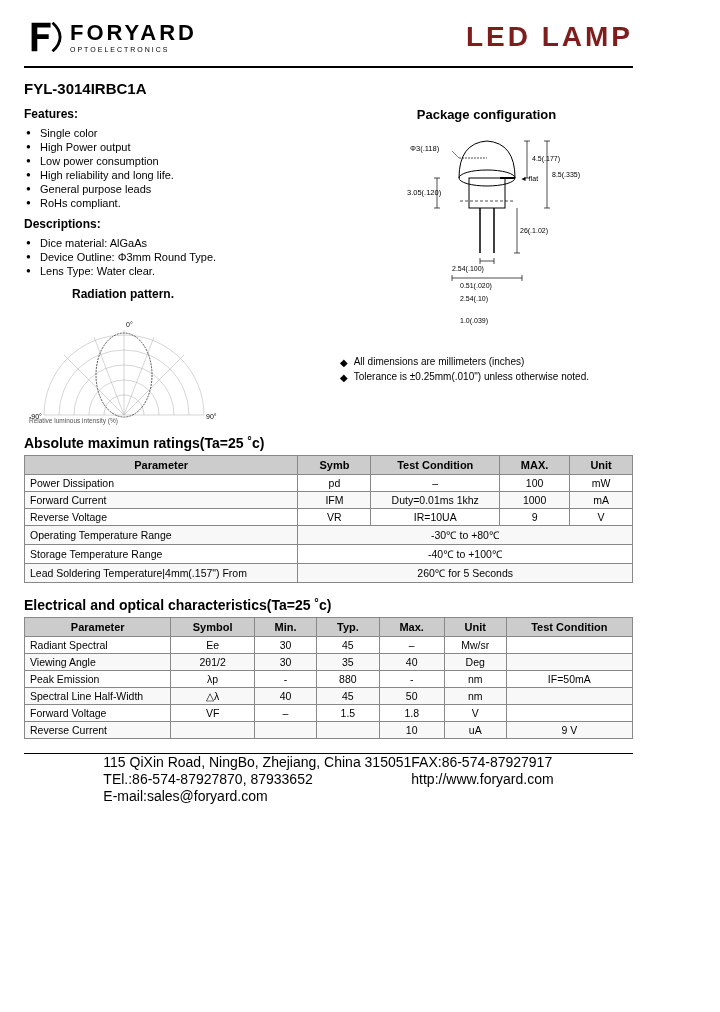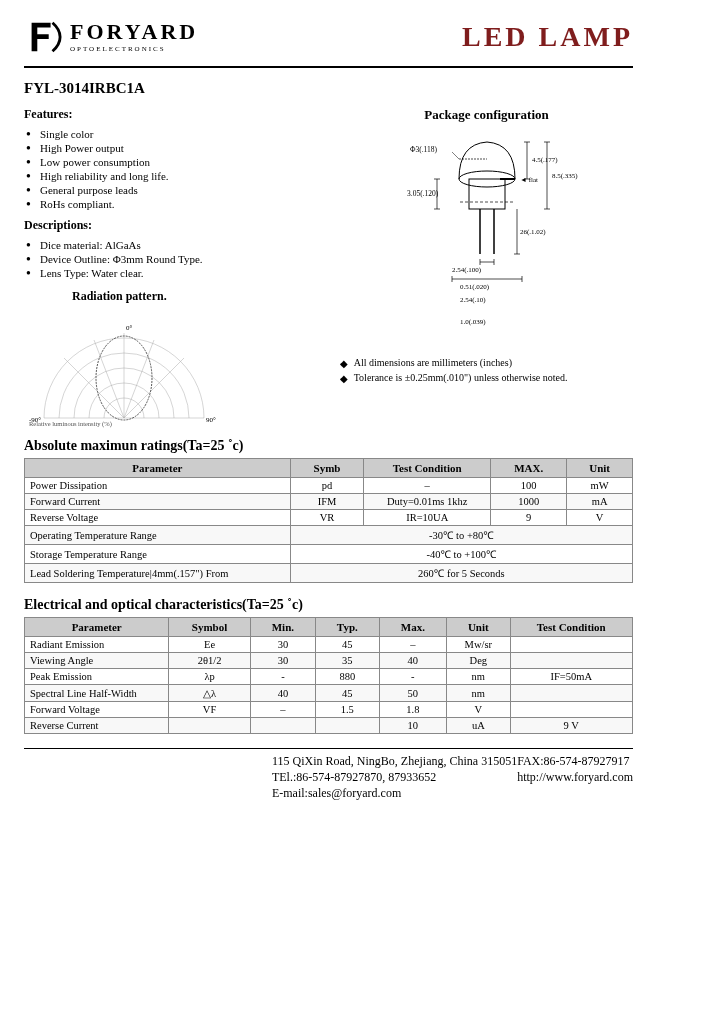--- a/index.html
+++ b/index.html
@@ -10,21 +10,20 @@
       font-family: Arial, sans-serif;
       font-size: 11px;
       color: #000;
       padding: 0;
     }
     .page {
       width: 657px;
       min-height: 1012px;
       padding: 18px 24px 16px 24px;
       position: relative;
-      font-family: Liberation Serif, serif;
     }
 
     
     .header {
       display: flex;
       align-items: center;
       justify-content: space-between;
       border-bottom: 2px solid #000;
       padding-bottom: 10px;
       margin-bottom: 12px;
@@ -178,24 +177,23 @@
     td.left {
       text-align: left;
     }
     tr:nth-child(odd) td { background: #fff; }
     tr:nth-child(even) td { background: #f8f8f8; }
 
     
     .footer {
       border-top: 1px solid #000;
       margin-top: 14px;
-      padding-top: 5px;
-      display: flex;
-      justify-content: flex-end;
-      font-size: 12px;
+      display: flex;
+      justify-content: center;
+      font-size: 14px;
       color: #000;
     }
     .footer-col {
       display: flex;
       flex-direction: column;
       gap: 1px;
     }
   </style>
 </head>
 <body>
@@ -399,21 +397,21 @@
           <th>Symbol</th>
           <th>Min.</th>
           <th>Typ.</th>
           <th>Max.</th>
           <th>Unit</th>
           <th>Test Condition</th>
         </tr>
       </thead>
       <tbody id="elec-opt-tbody">
       <tr>
-            <td class="left">Radiant Emission</td>
+            <td class="left">Radiant Spectral</td>
             <td>Ee</td>
             <td>30</td>
             <td>45</td>
             <td>–</td>
             <td>Mw/sr</td>
             <td></td>
           </tr>
           <tr>
             <td class="left">Viewing Angle</td>
             <td>2θ1/2</td>

